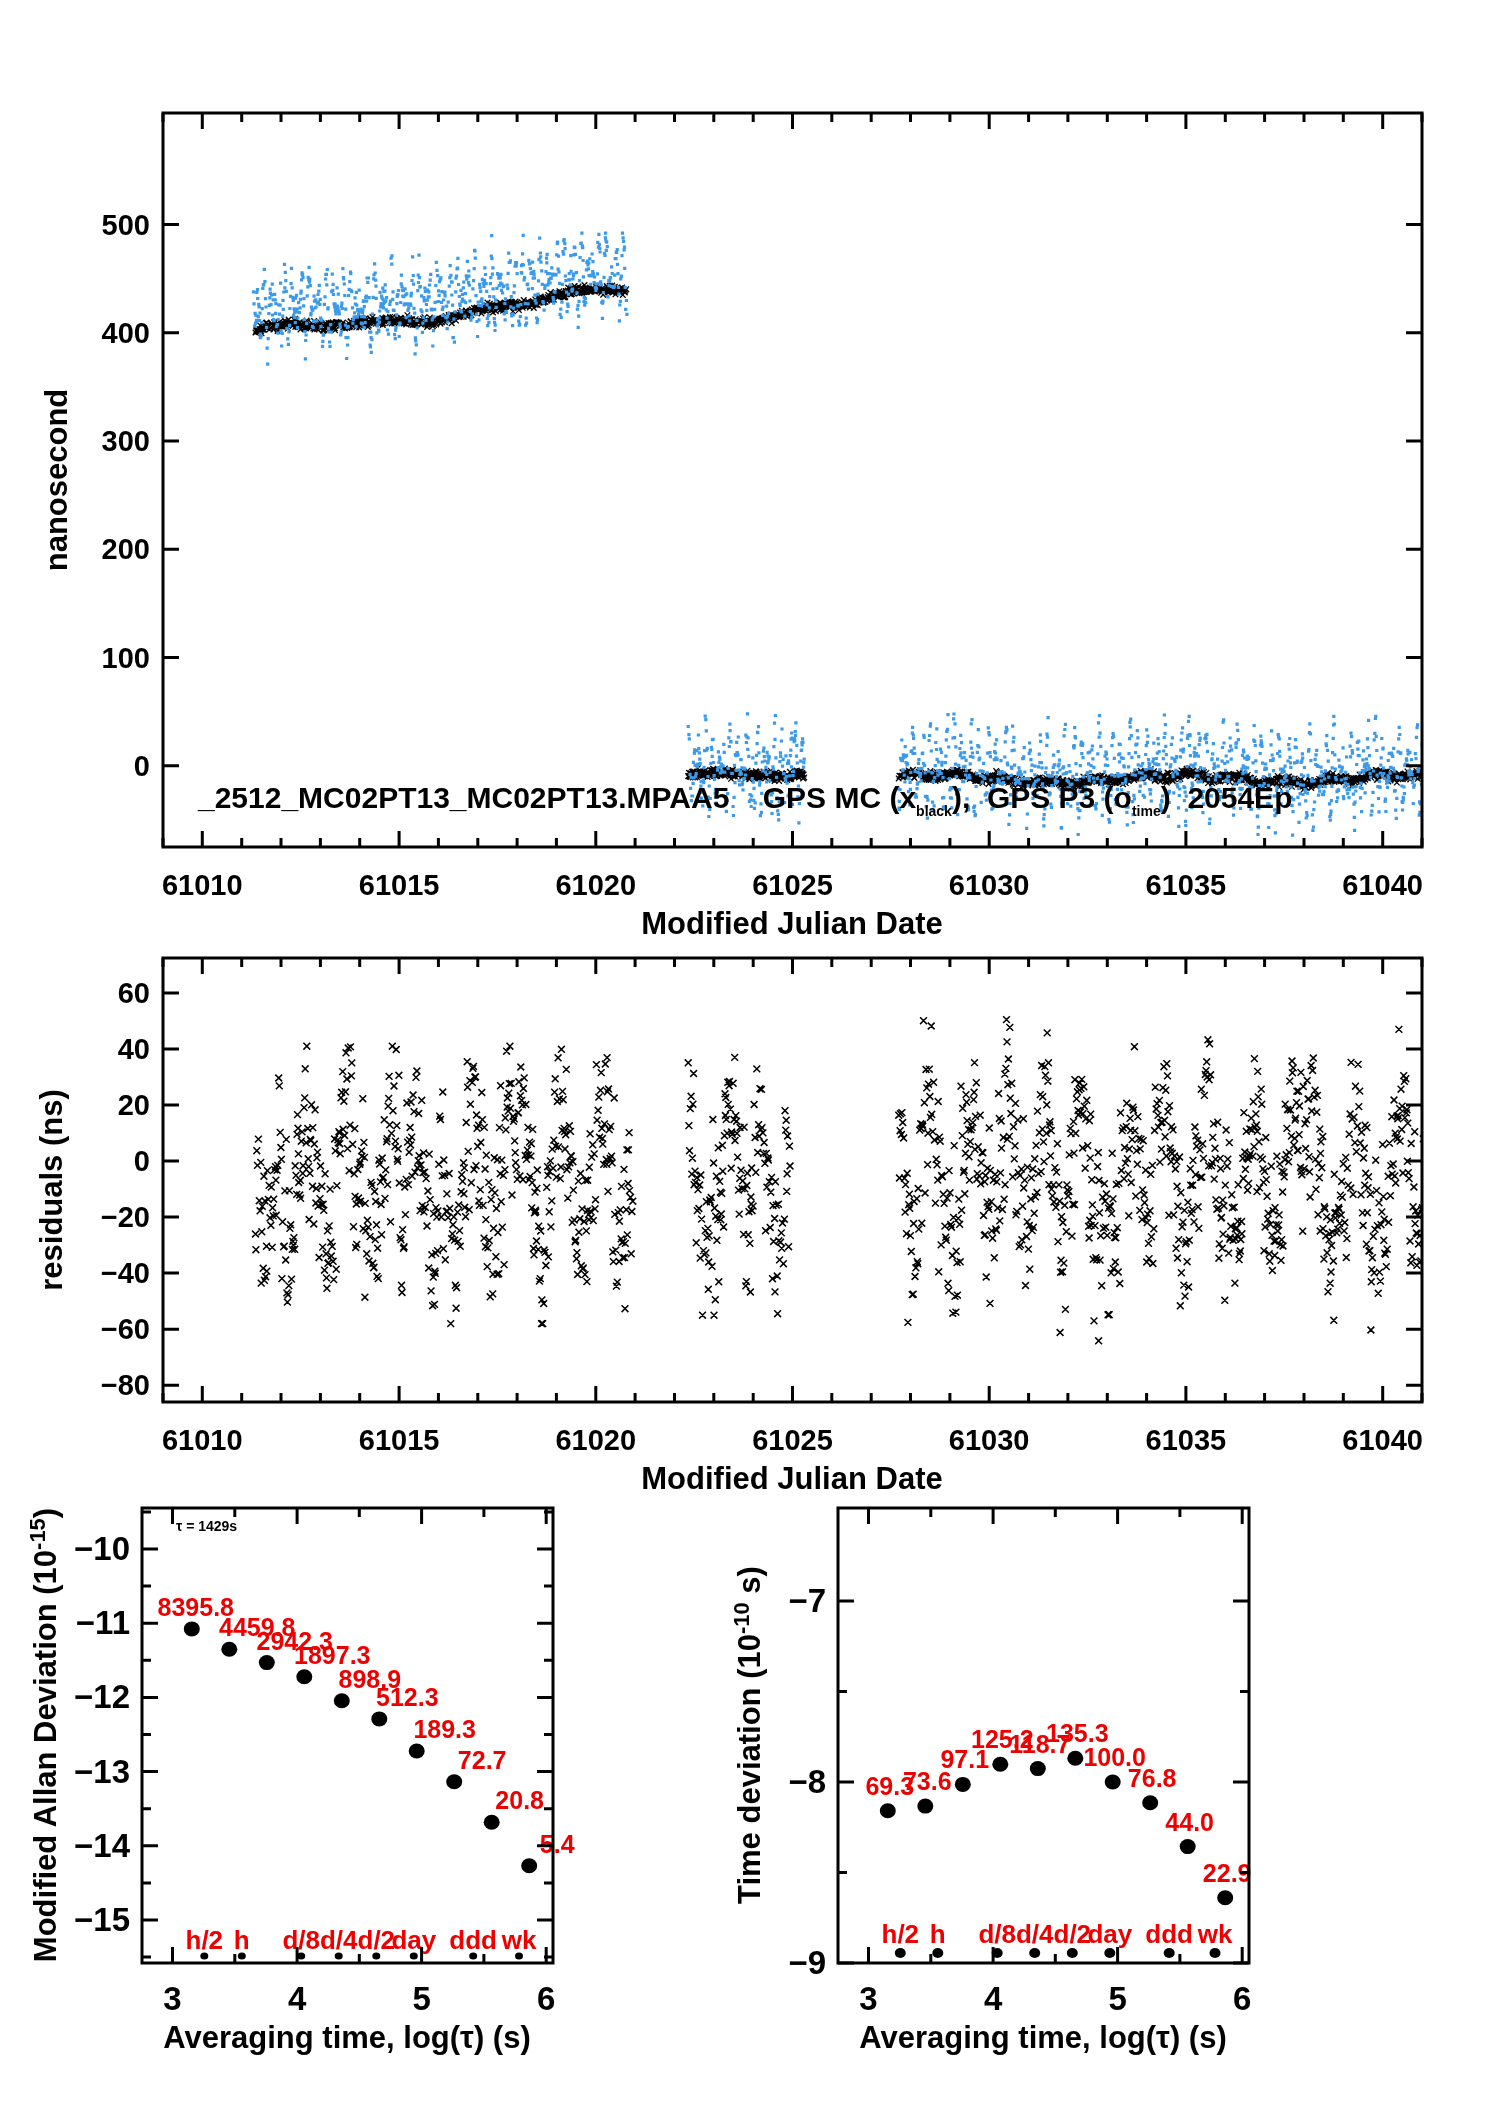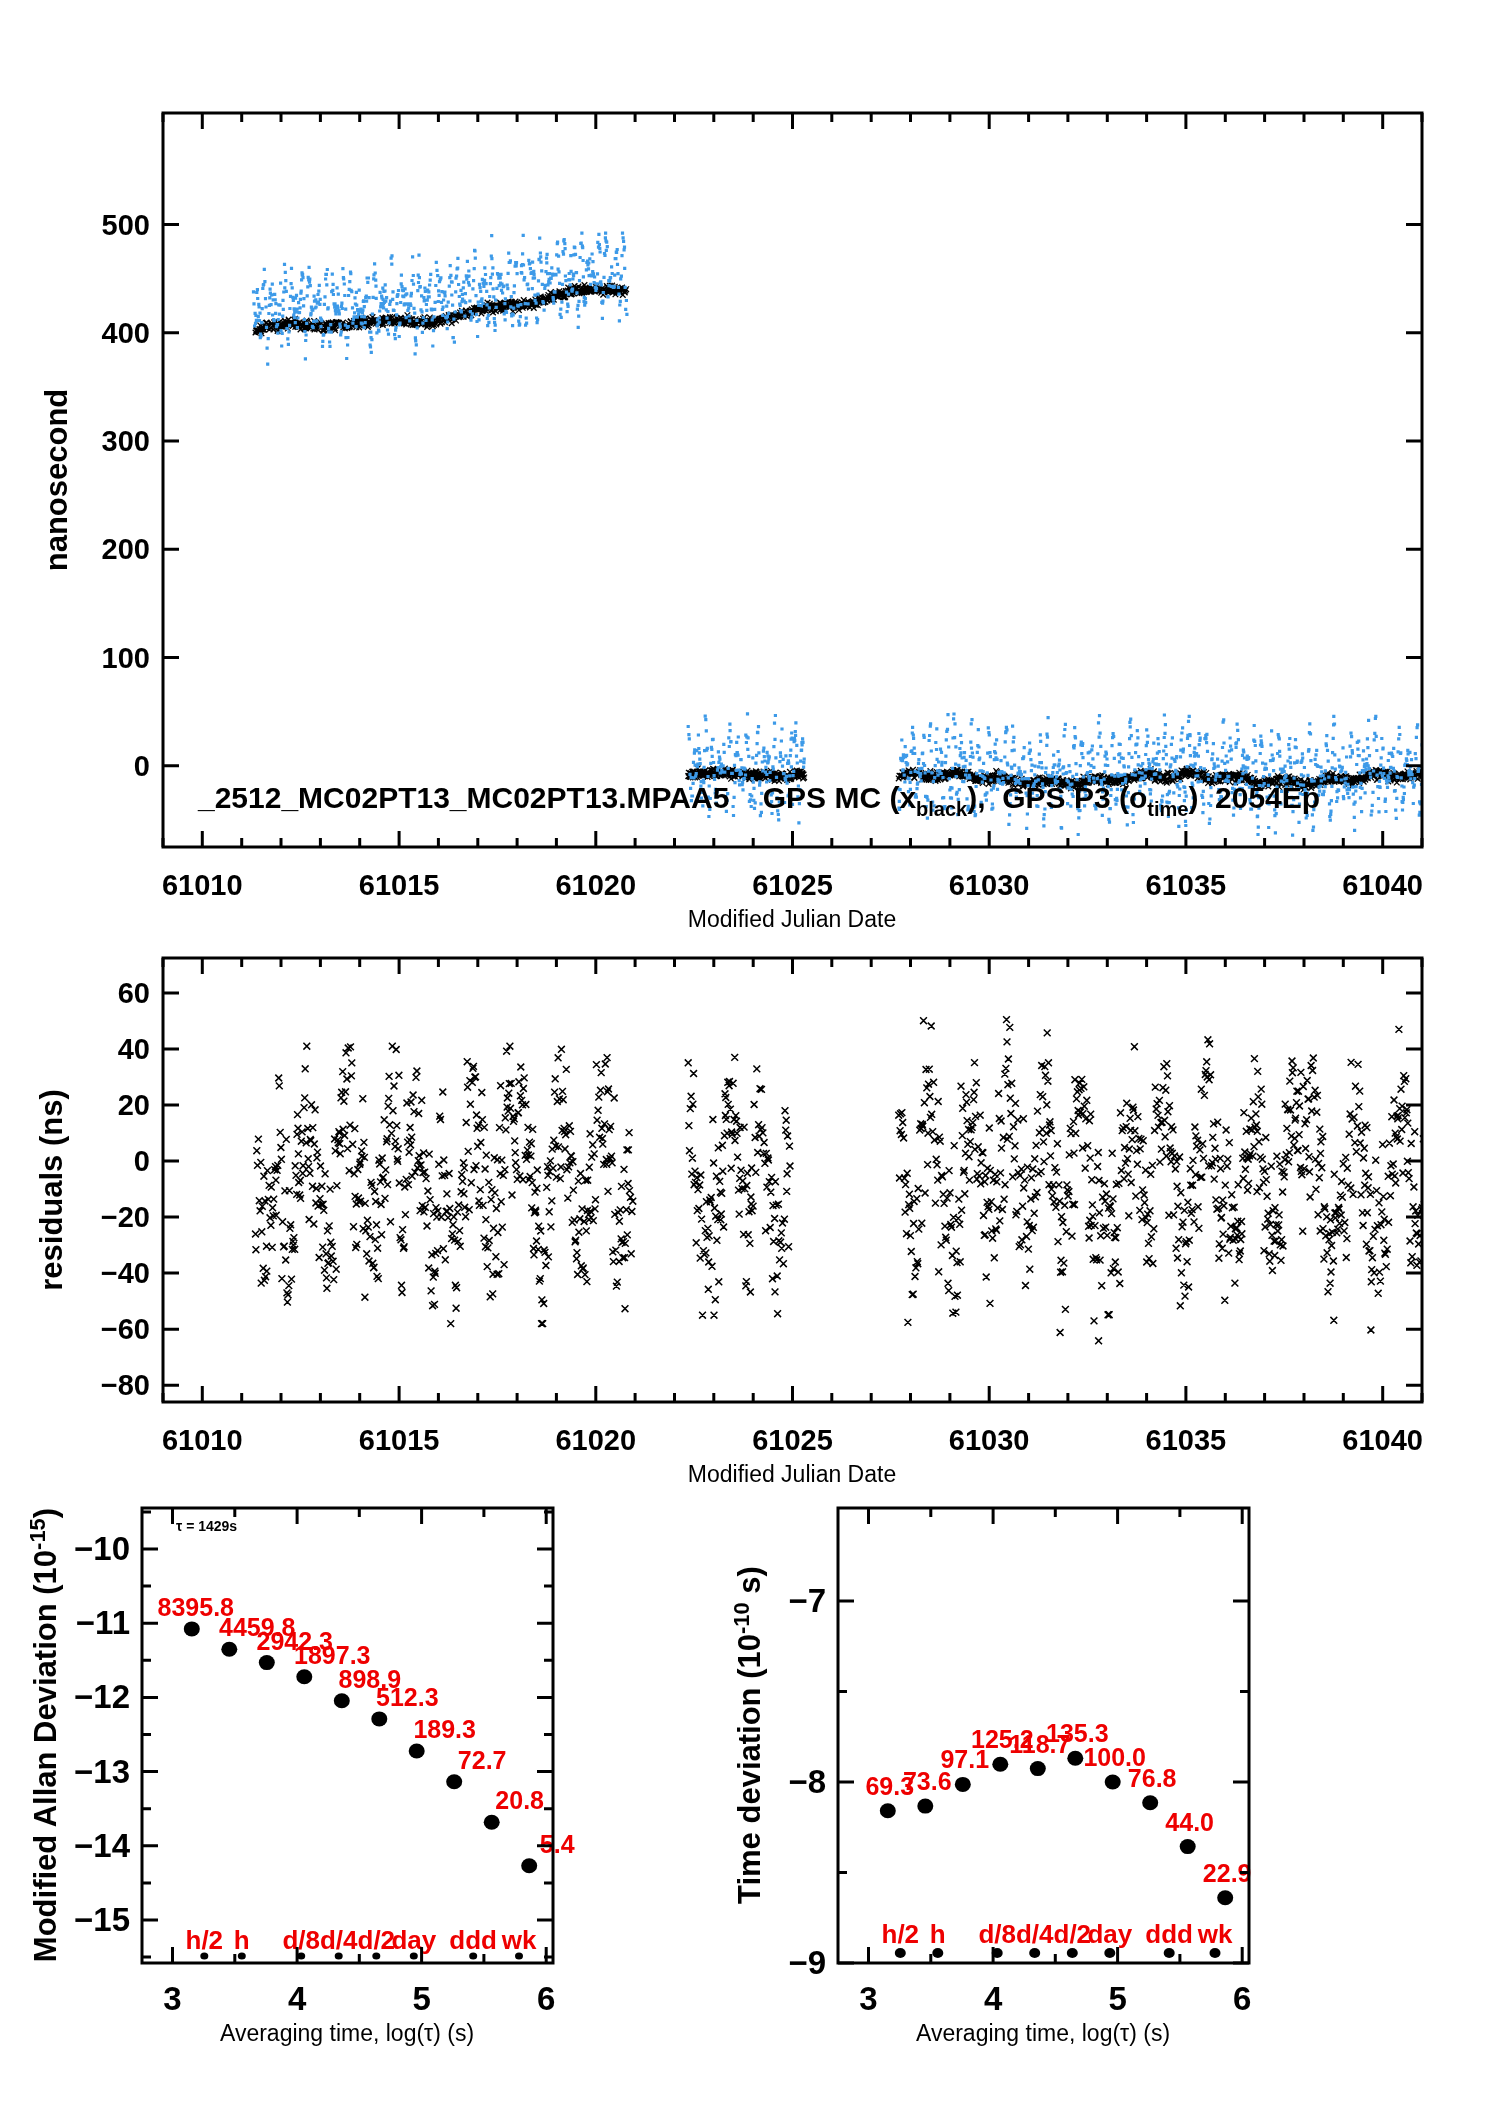--- a/index.html
+++ b/index.html
@@ -6,31 +6,31 @@
   .page{position:relative;width:1488px;height:2105px;background:#fff;overflow:hidden;
         font-family:"Liberation Sans",sans-serif;color:#000}
   .page svg{position:absolute;left:0;top:0}
   svg text{font-family:"Liberation Sans",sans-serif;font-weight:bold;fill:#000}
   .t29{font-size:29px}
   .t33{font-size:33px}
   .red25{font-size:25px;fill:#ee0000}
   .red26{font-size:26px;fill:#ee0000}
   .vlabel{position:absolute;font-weight:bold;white-space:nowrap;
           transform:translate(-50%,-50%) rotate(-90deg);font-size:31px}
-  .hlabel{position:absolute;transform:translateX(-50%);font-weight:normal;white-space:nowrap;font-size:23px}
+  .hlabel{position:absolute;transform:translateX(-50%);font-weight:bold;white-space:nowrap;font-size:31px}
   .p1yl{left:57px;top:480px}
   .p2yl{left:52px;top:1190px}
   .p3yl{left:44px;top:1735px}
   .p4yl{left:748px;top:1735px}
   .p1x{left:792px;top:906px}
   .p2x{left:792px;top:1461px}
   .p3x{left:347px;top:2020px}
   .p4x{left:1043px;top:2020px}
   .ptitle{position:absolute;left:198px;top:781px;font-size:30px;font-weight:bold;white-space:pre}
-  .sub{font-size:20px;vertical-align:-8px}
+  .sub{font-size:14px;vertical-align:-8px}
   .sup{font-size:22px;vertical-align:11px}
   .note{position:absolute;left:198px;top:1360px;font-size:28px;font-weight:bold;white-space:pre}
   .tau{position:absolute;left:176px;top:1518px;font-size:14px;font-weight:bold}
 </style>
 </head>
 <body>
 
 <div class="page">
   <svg id="chart-svg" width="1488" height="2105" viewBox="0 0 1488 2105">
       <defs>

